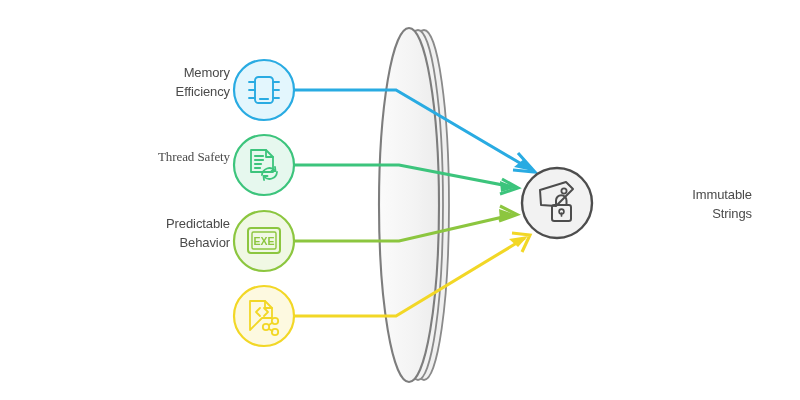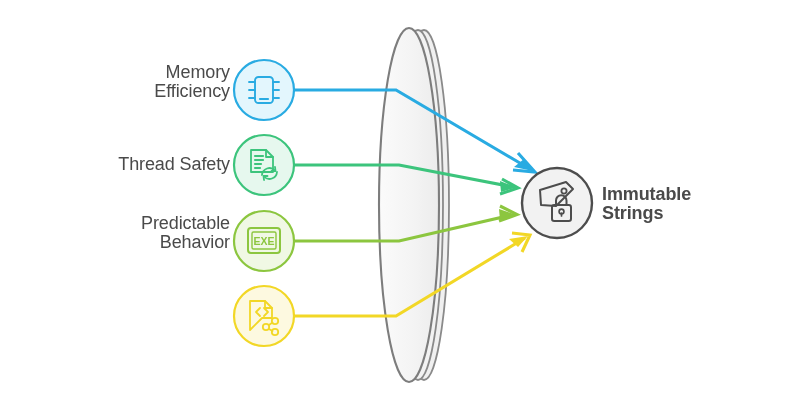--- a/index.html
+++ b/index.html
@@ -22,32 +22,31 @@
   svg.canvas {
     position: absolute;
     top: 0;
     left: 0;
     width: 800px;
     height: 400px;
   }
   .node-label {
     position: absolute;
     font-family: "Liberation Sans", sans-serif;
-    font-size: 18px;
+    font-size: 13px;
     line-height: 19px;
     color: #4a4a4a;
     white-space: pre-line;
     letter-spacing: -0.1px;
   }
   .label-left {
     text-align: right;
   }
   .label-right {
-    text-align: left;
-    font-weight: bold;
+    text-align: right;
   }
 </style>
 </head>
 <body>
 
 <div id="diagram-root">
 
   <svg class="canvas" viewBox="0 0 800 400">
     <defs>
       <linearGradient id="lensGrad" x1="0" y1="0" x2="1" y2="0">
@@ -152,21 +151,21 @@
         <path d="M 556 205 L 556 200.5 A 5.2 5.2 0 0 1 566.5 200.5 L 566.5 205"></path>
         <circle cx="561.5" cy="211.5" r="2.4" stroke-width="1.7"></circle>
         <line x1="561.5" y1="213" x2="561.5" y2="216" stroke-width="1.7" stroke-linecap="round"></line>
       </g>
     </g>
   </svg>
 
   <div class="node-label label-left" style="left: 84px; top: 63px; width: 146px;">Memory
 Efficiency</div>
 
-  <div class="node-label label-left" style="left: 84px; top: 155px; width: 146px;">Thread Safety</div>
+  <div class="node-label label-left" style="left: 84px; top: 147px; width: 146px; font-family: Liberation Serif, serif;">Thread Safety</div>
 
   <div class="node-label label-left" style="left: 84px; top: 214px; width: 146px;">Predictable
 Behavior</div>
 
 
   <div class="node-label label-right" style="left: 602px; top: 185px; width: 150px;">Immutable
 Strings</div>
 
 </div>
 

